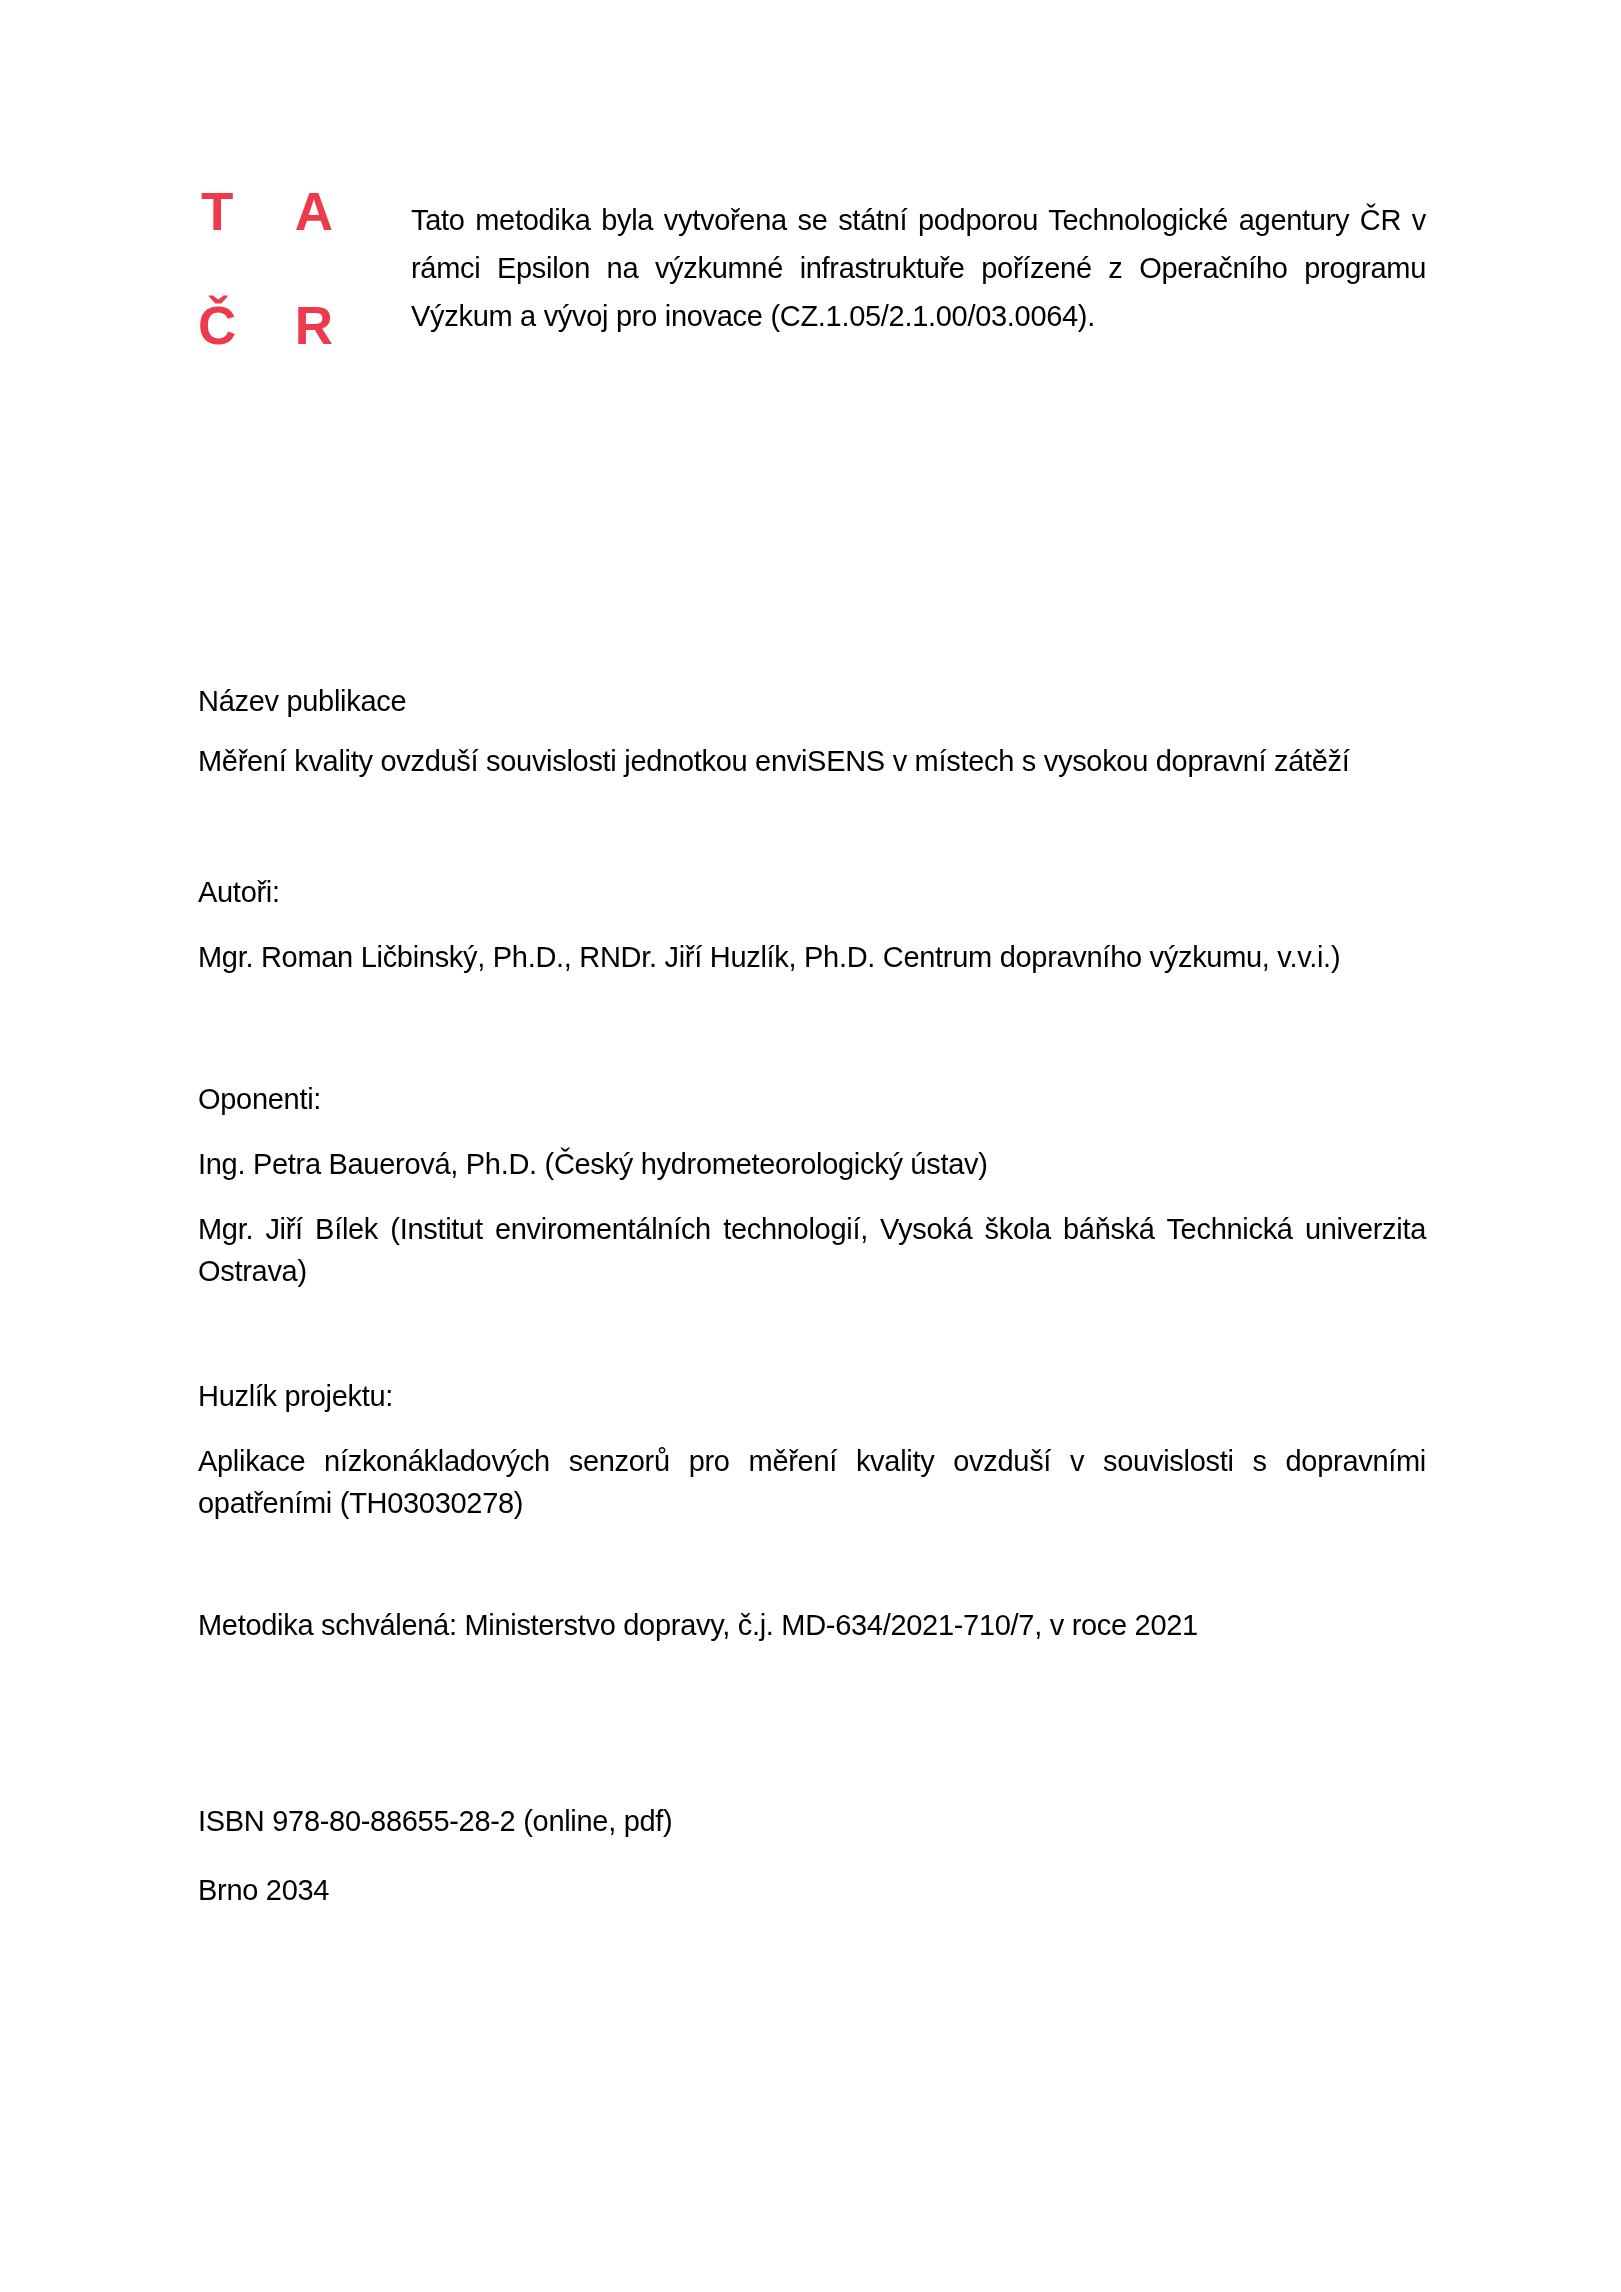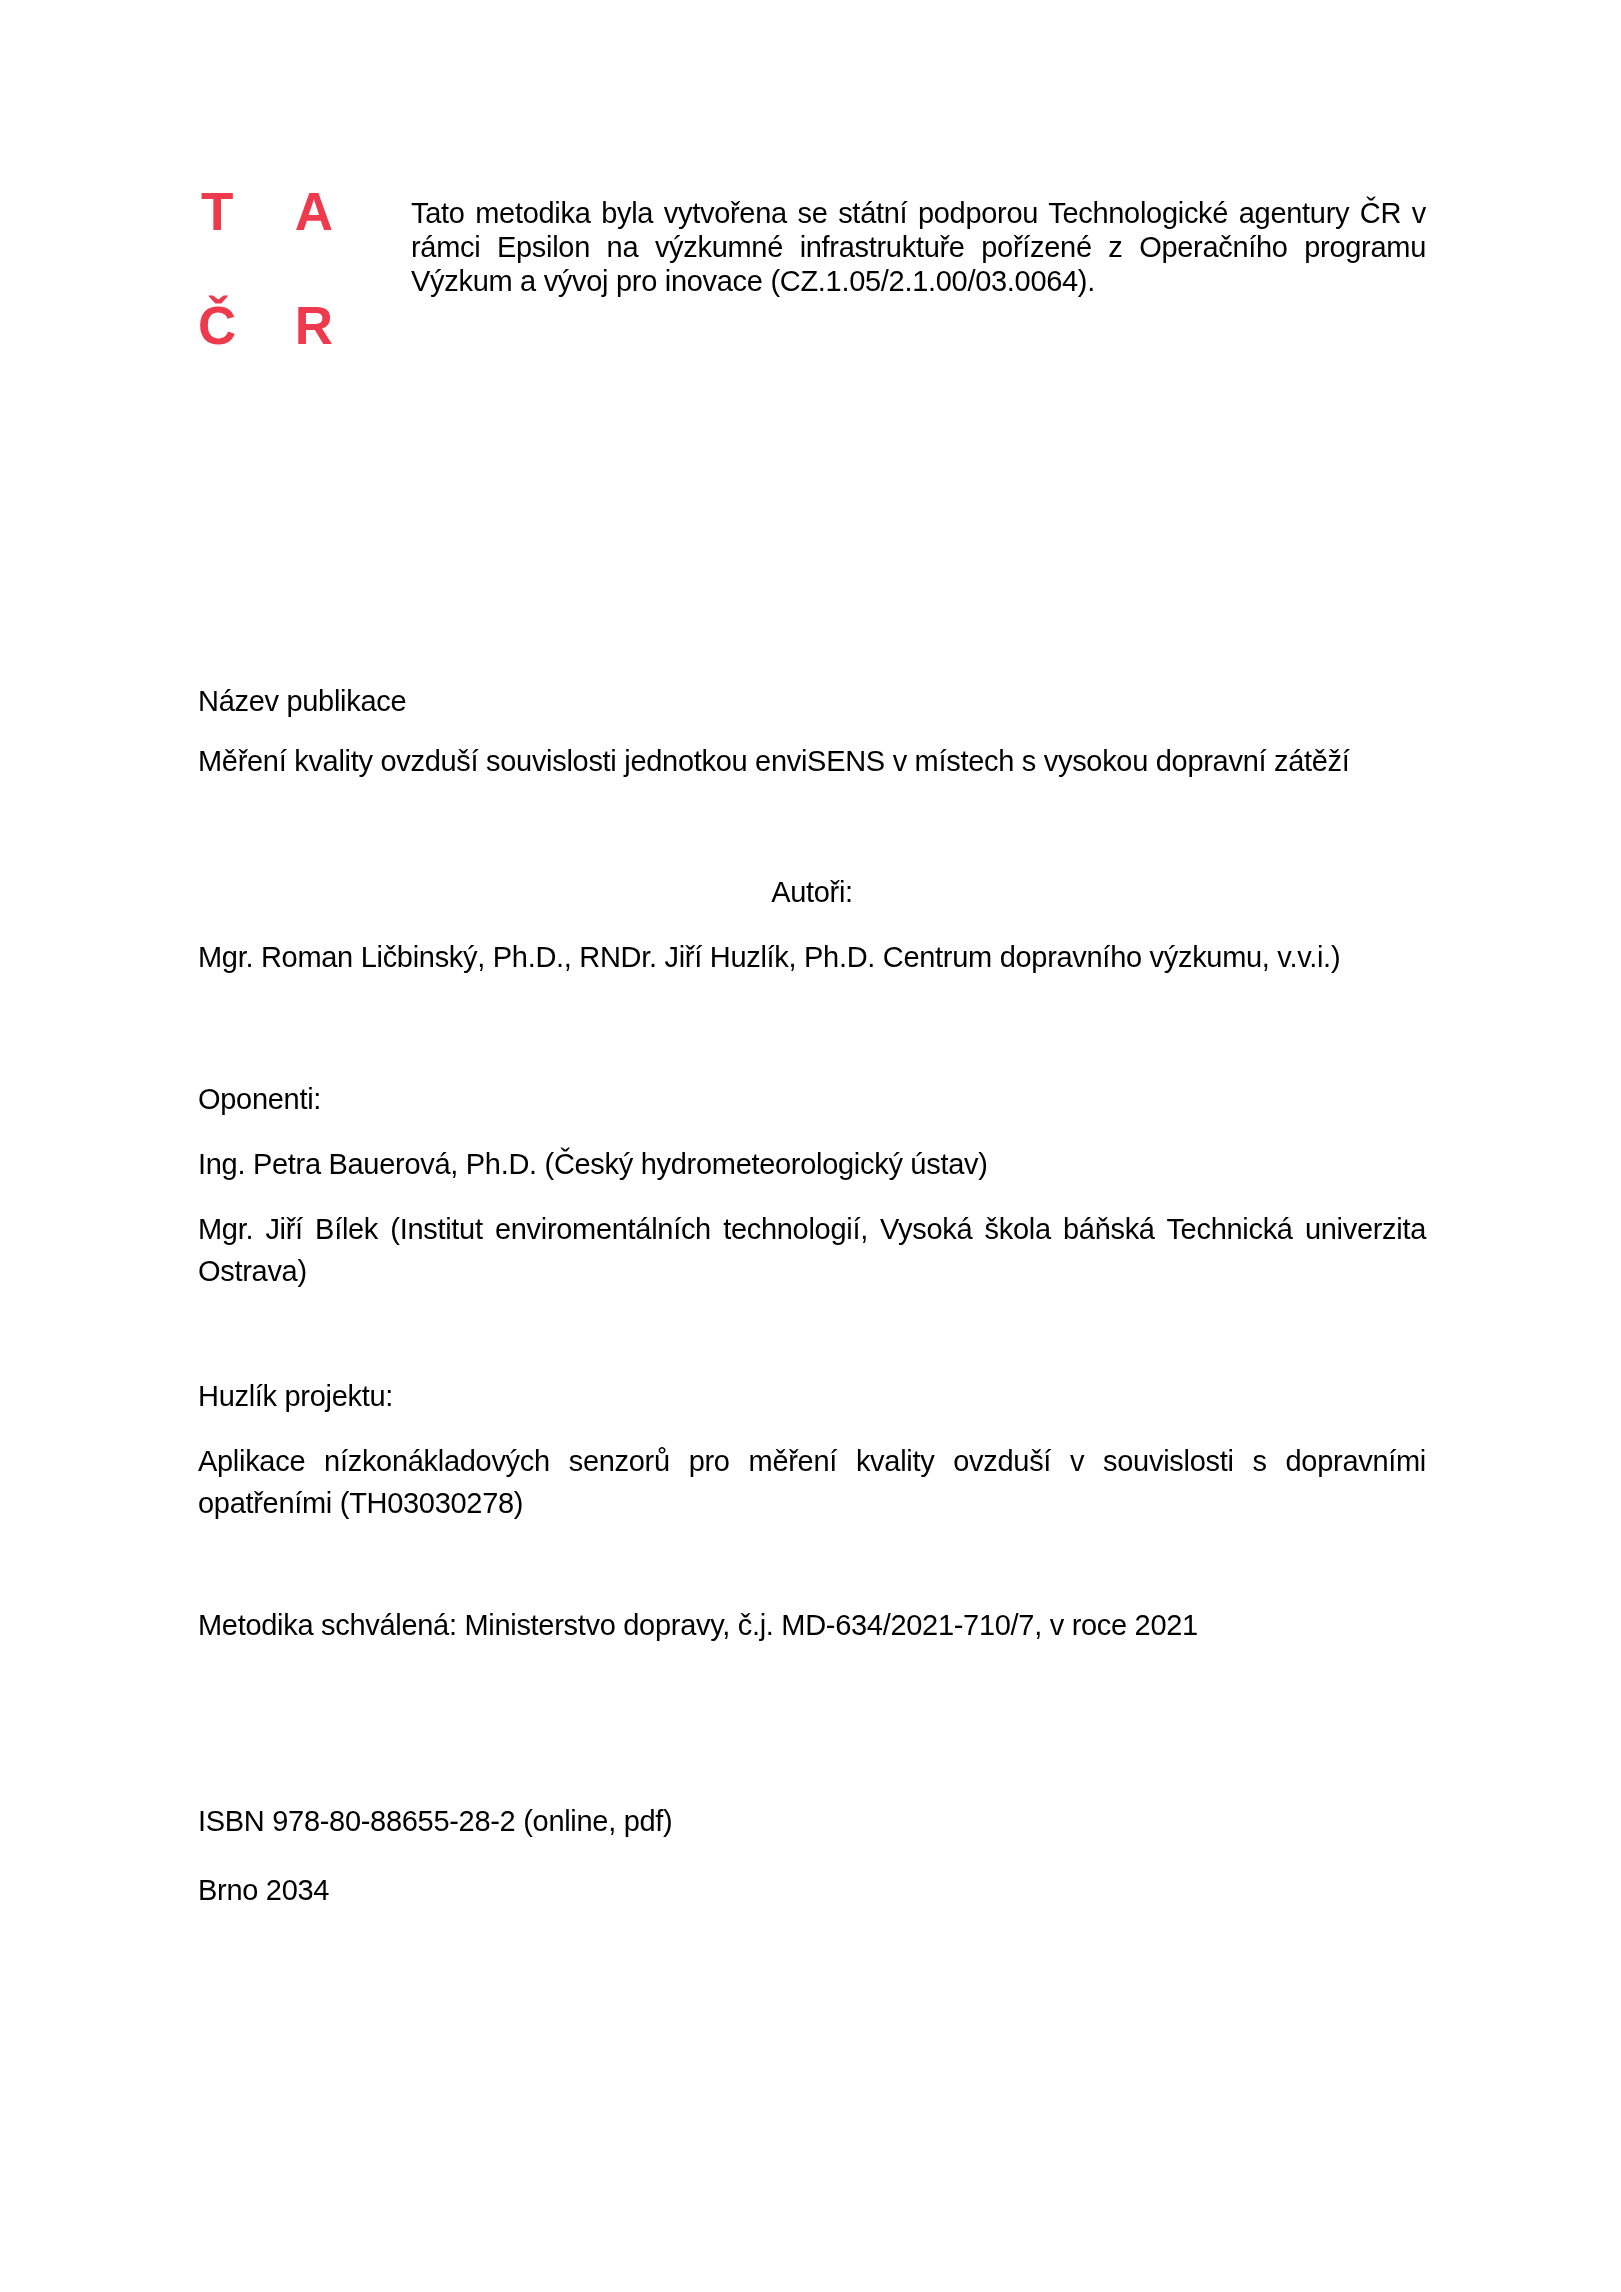--- a/index.html
+++ b/index.html
@@ -34,26 +34,26 @@
   .logo-col { display: flex; flex-direction: column; gap: 75px; align-items: center; }
   .logo-letter {
     display: block;
     font-weight: bold;
     font-size: 53px;
     line-height: 39px;
     color: var(--logo-color);
     font-family: "Liberation Sans", sans-serif;
     letter-spacing: 0;
   }
-  .funding-note { flex: 1 1 auto; line-height: 34px; padding-top: 3.6px; }
+  .funding-note { flex: 1 1 auto; line-height: 48px; padding-top: 3.6px; }
 
   
   .mt-pub-heading   { margin-top: 335px; }
   .mt-pub-title     { margin-top: 18px; }
-  .mt-autori        { margin-top: 89px; text-align: center; }
+  .mt-autori        { margin-top: 89px; }
   .mt-line          { margin-top: 23px; }
   .mt-oponenti      { margin-top: 100px; }
   .mt-projekt       { margin-top: 83px; }
   .mt-metodika      { margin-top: 80px; }
   .mt-isbn          { margin-top: 154px; }
   .mt-copyright     { margin-top: 23px; }
   .mt-brno          { margin-top: 27px; }
 </style>
 </head>
 <body>

